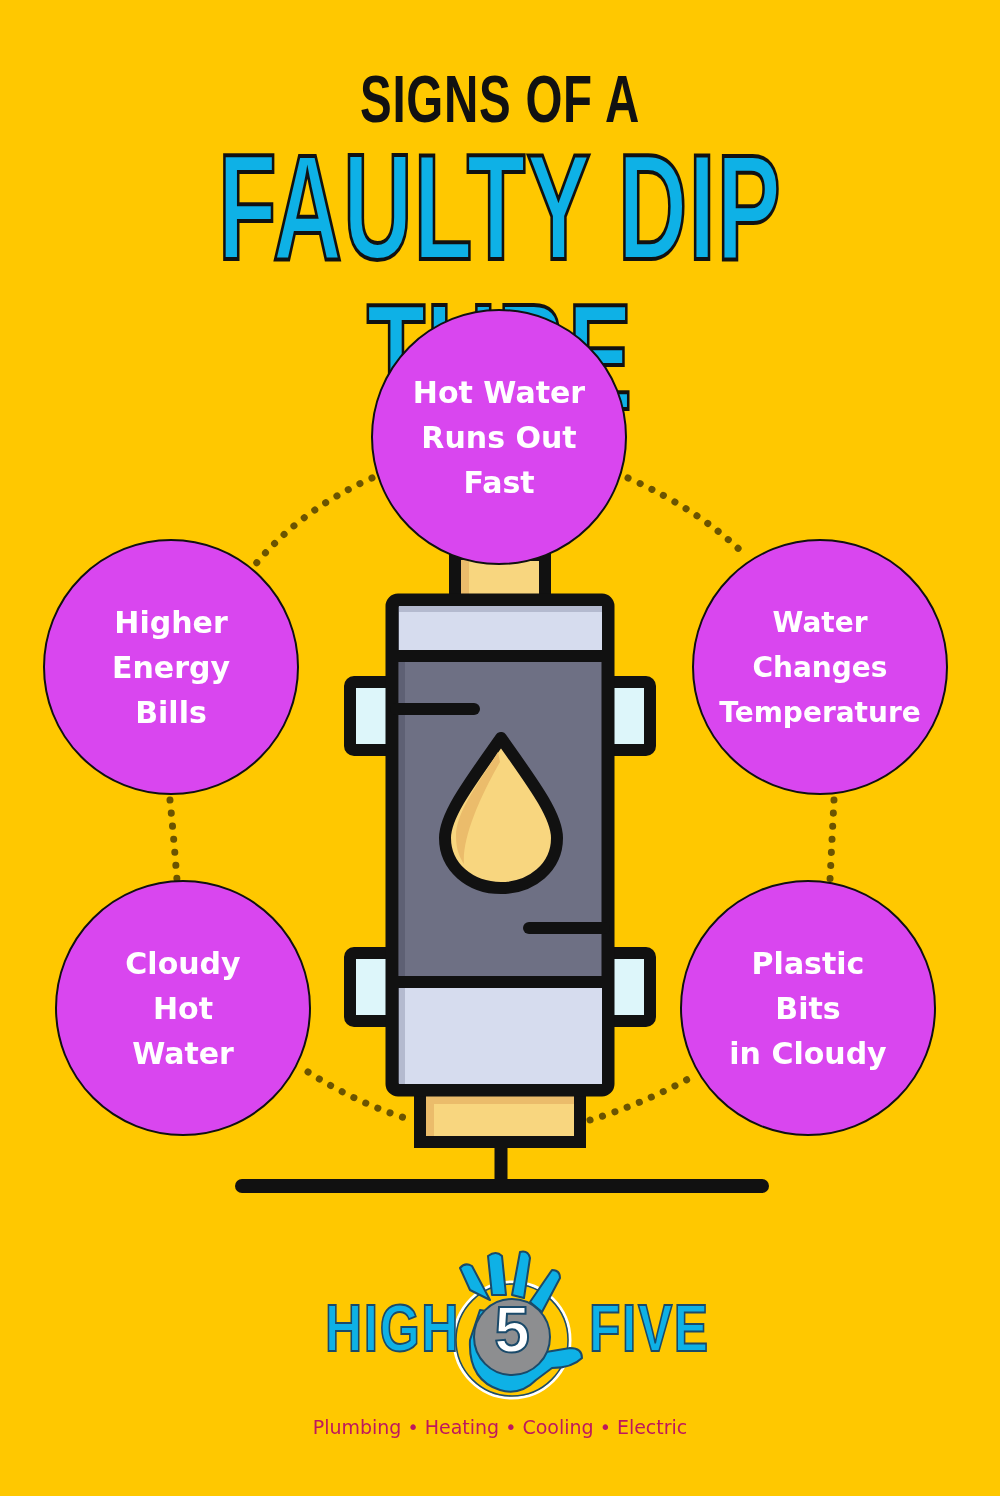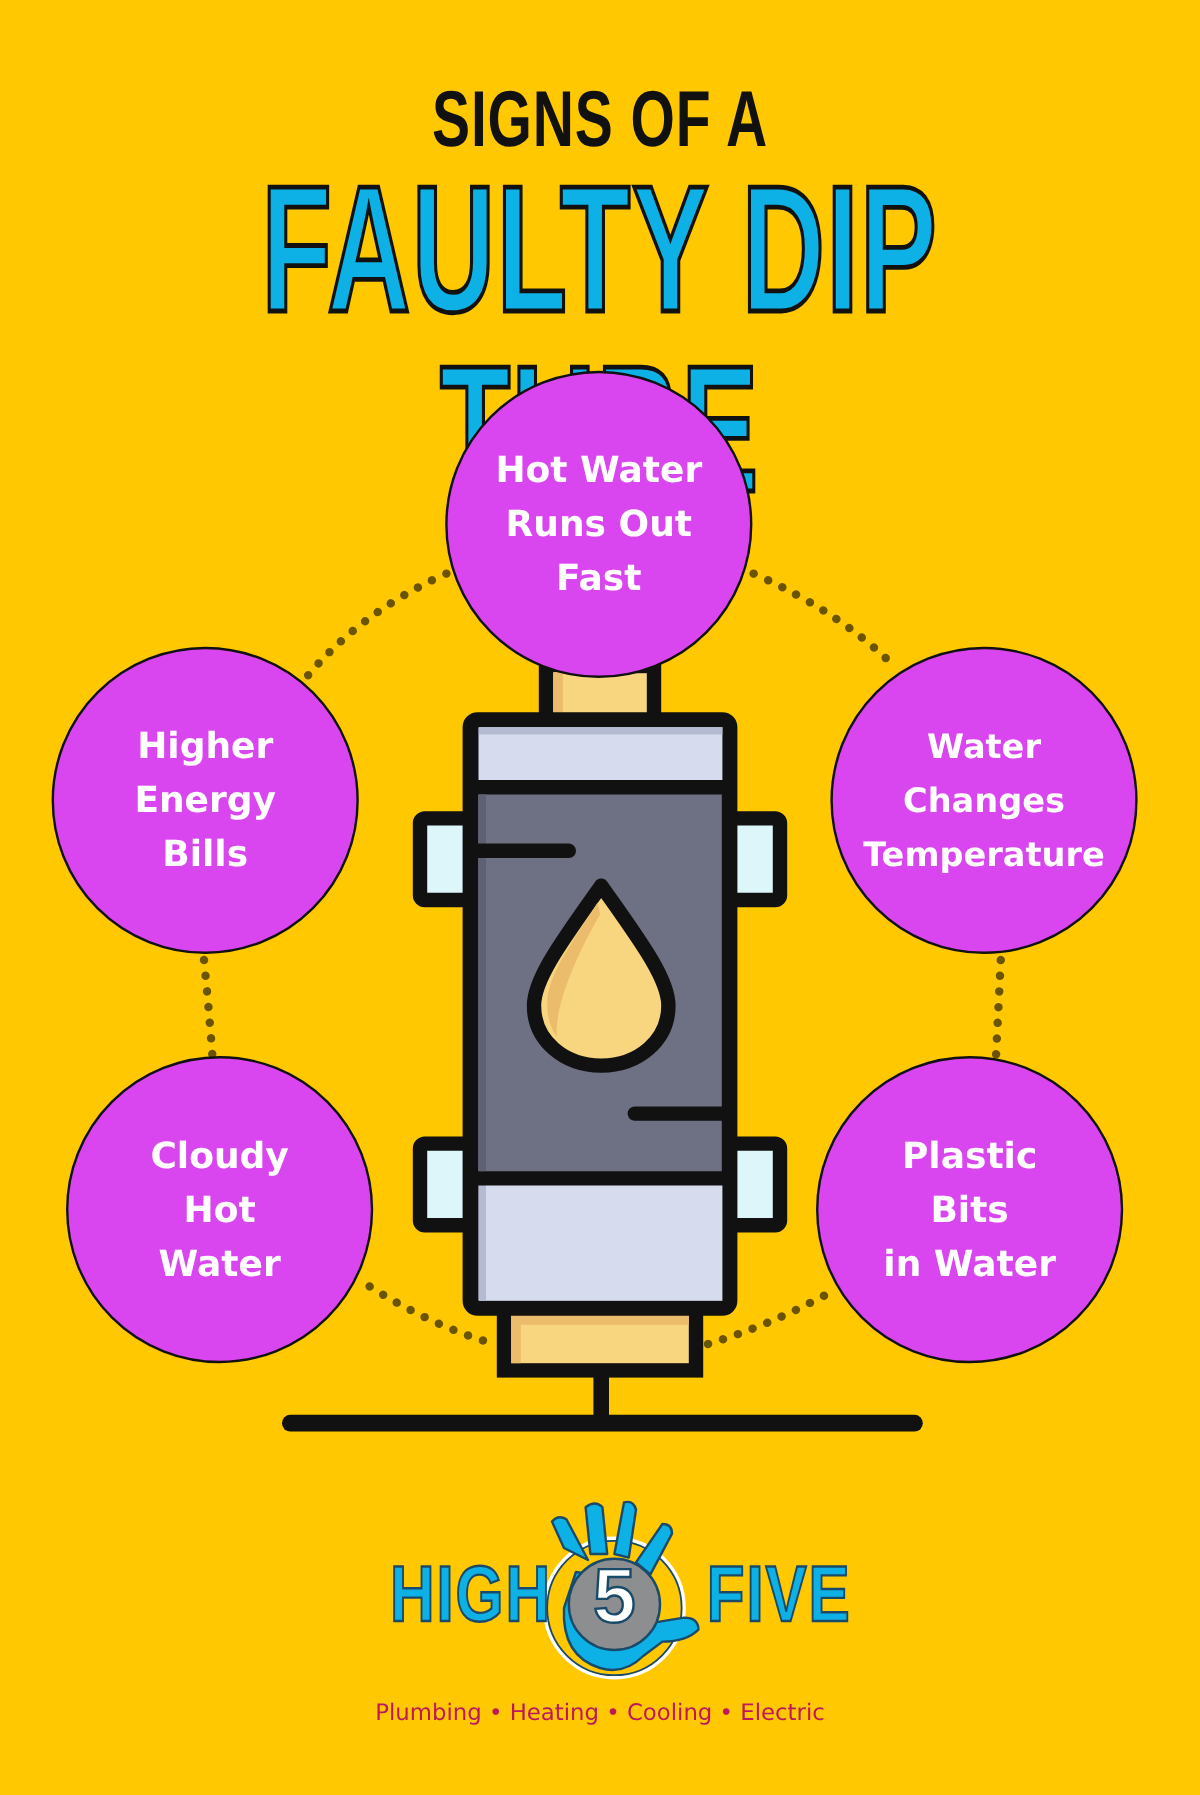--- a/index.html
+++ b/index.html
@@ -116,21 +116,21 @@
   <span>Temperature</span>
 </div>
 <div class="bubble" style="left:55px; top:880px;">
   <span>Cloudy</span>
   <span>Hot</span>
   <span>Water</span>
 </div>
 <div class="bubble" style="left:680px; top:880px;">
   <span>Plastic</span>
   <span>Bits</span>
-  <span>in Water</span>
+  <span>in Cloudy</span>
 </div>
 
 <div class="logo">
   <svg width="390" height="170" viewBox="0 0 390 170" style="position:absolute;left:0;top:0;">
     <circle cx="192" cy="100" r="58" fill="none" stroke="#fff" stroke-width="3"></circle>
     <circle cx="192" cy="100" r="56" fill="none" stroke="#1a4a6a" stroke-width="1.5"></circle>
     <g fill="#0EB1E6" stroke="#1a4a6a" stroke-width="2" stroke-linejoin="round">
       <path d="M150 50 L140 28 Q 145 22 152 26 L170 60 Z"></path>
       <path d="M172 55 L168 16 Q 176 10 182 16 L186 55 Z"></path>
       <path d="M192 55 L200 12 Q 208 10 210 18 L204 58 Z"></path>

